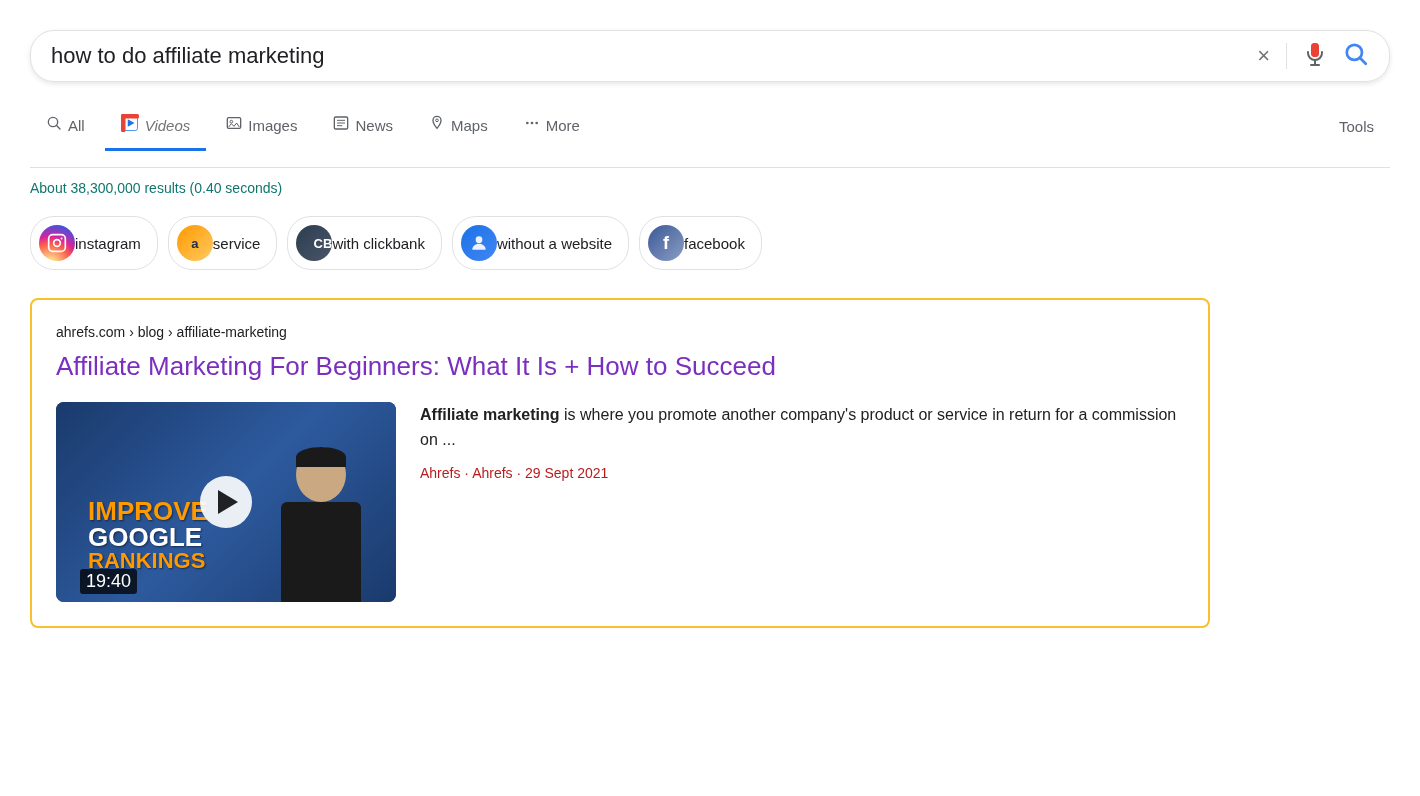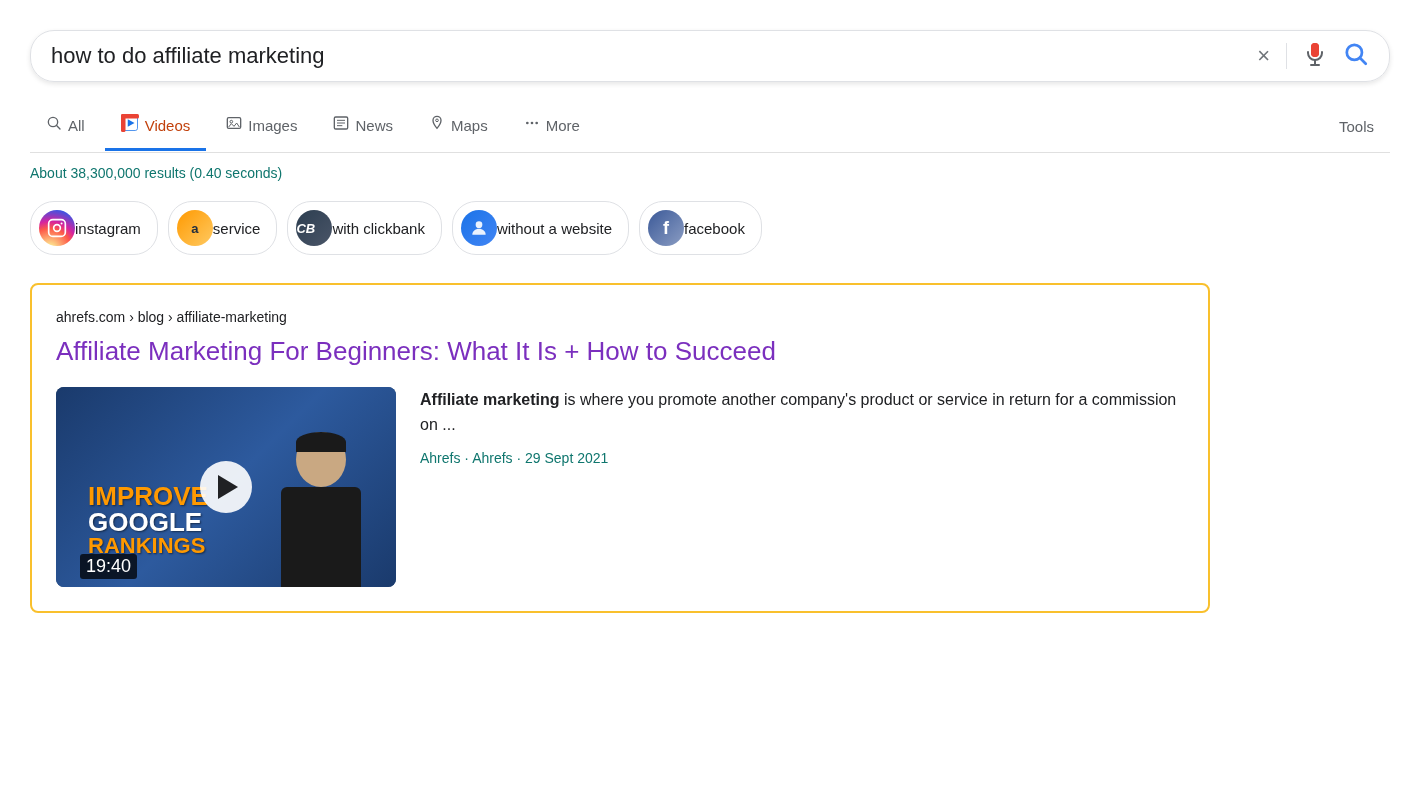--- a/index.html
+++ b/index.html
@@ -49,39 +49,40 @@
     }
     .search-btn-icon {
       cursor: pointer;
     }
 
     
     .nav-tabs {
       display: flex;
       align-items: center;
       border-bottom: 1px solid #e0e0e0;
-      padding-bottom: 1px;
+      padding-bottom: 16px;
       gap: 4px;
       margin-bottom: 12px;
     }
     .nav-tab {
       display: flex;
       align-items: center;
       gap: 6px;
       padding: 12px 16px;
       cursor: pointer;
       font-size: 15px;
       color: #5f6368;
       border-bottom: 3px solid transparent;
       white-space: nowrap;
       text-decoration: none;
     }
     .nav-tab.active {
-      color: #c2410c;
+      color: #737373;
       border-bottom: 3px solid #1a73e8;
+      font-style: italic;
     }
     .nav-tab-icon {
       font-size: 16px;
     }
     .nav-tools {
       margin-left: auto;
       padding: 12px 16px;
       font-size: 15px;
       color: #5f6368;
       cursor: pointer;
@@ -129,22 +130,22 @@
       display: flex; align-items: center; justify-content: center;
       color: white; font-size: 14px; font-weight: bold;
     }
     .chip-avatar-amazon {
       background: linear-gradient(135deg, #ff9900, #ffca62);
       display: flex; align-items: center; justify-content: center;
       color: white; font-size: 14px; font-weight: bold;
     }
     .chip-avatar-clickbank {
       background: linear-gradient(135deg, #2c3e50, #4a5568);
-      display: flex; align-items: center; justify-content: flex-start;
-      color: white; font-size: 14px; font-weight: bold; font-style: italic;
+      display: flex; align-items: center; justify-content: flex-end;
+      color: white; font-size: 14px; font-weight: bold;
     }
     .chip-avatar-website {
       background: linear-gradient(135deg, #1a73e8, #4285f4);
       display: flex; align-items: center; justify-content: center;
       color: white; font-size: 14px; font-weight: bold;
     }
     .chip-avatar-facebook {
       background: linear-gradient(135deg, #3b5998, #8b9dc3);
       display: flex; align-items: center; justify-content: center;
       color: white; font-size: 14px; font-weight: bold;
@@ -250,21 +251,21 @@
       font-size: 16px;
       color: #202124;
       line-height: 1.6;
       margin-bottom: 12px;
     }
     .snippet-bold {
       font-weight: bold;
     }
     .result-meta {
       font-size: 14px;
-      color: #0f766e;
+      color: #b91c1c;
     }
 
     
     .mic-svg { width: 24px; height: 24px; }
     .search-svg { width: 26px; height: 26px; }
   </style>
 </head>
 <body>
 
 <div class="search-bar-container">

